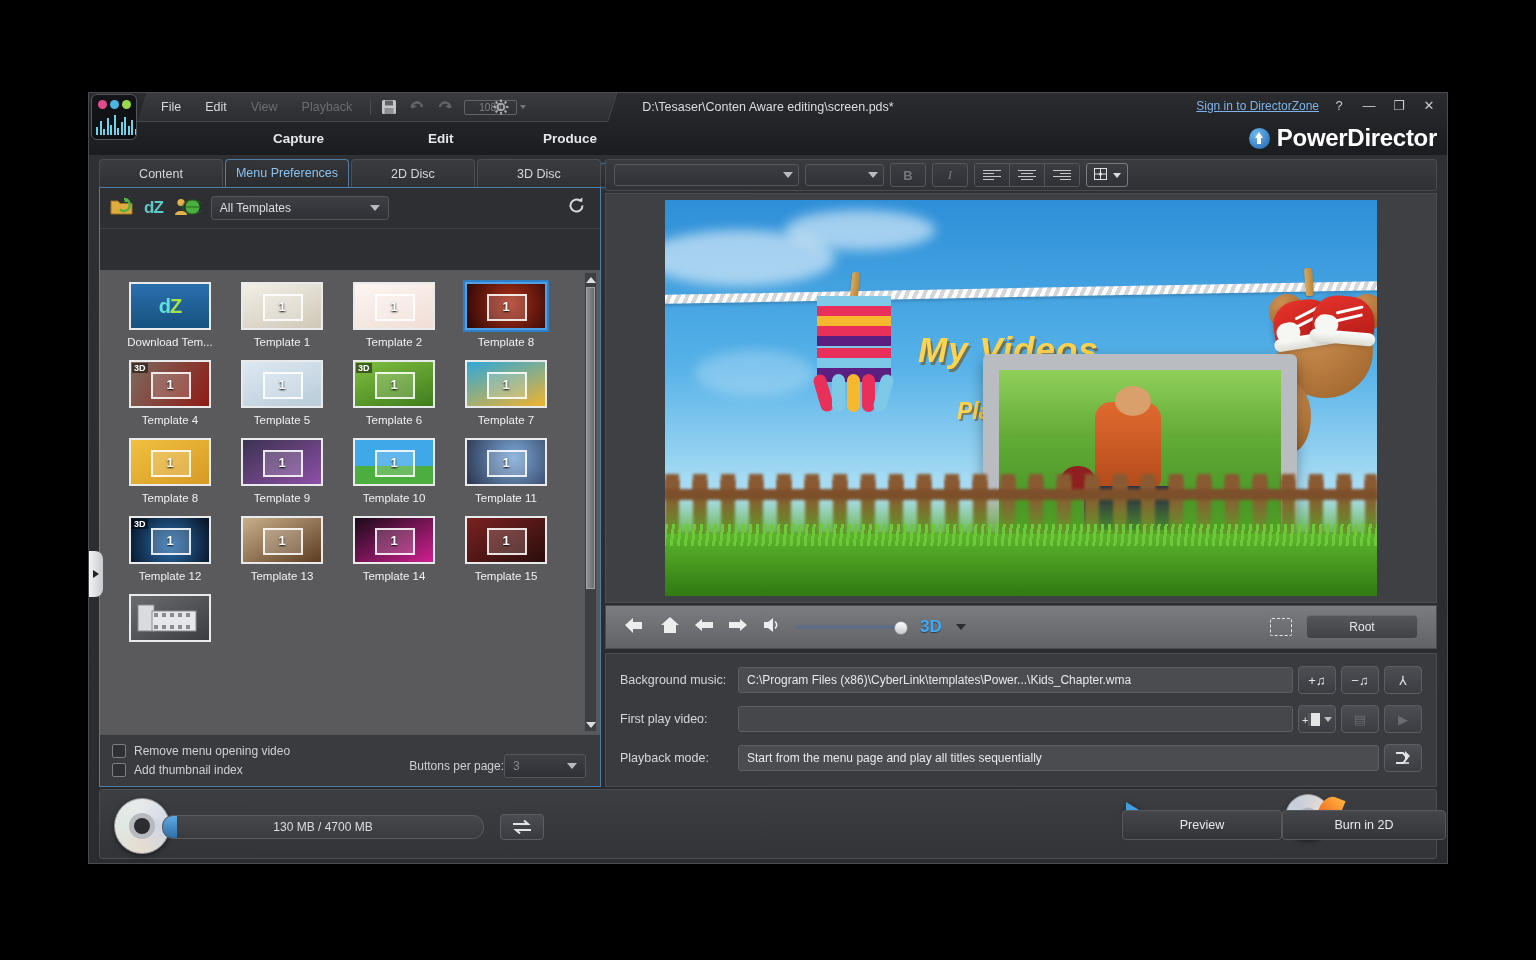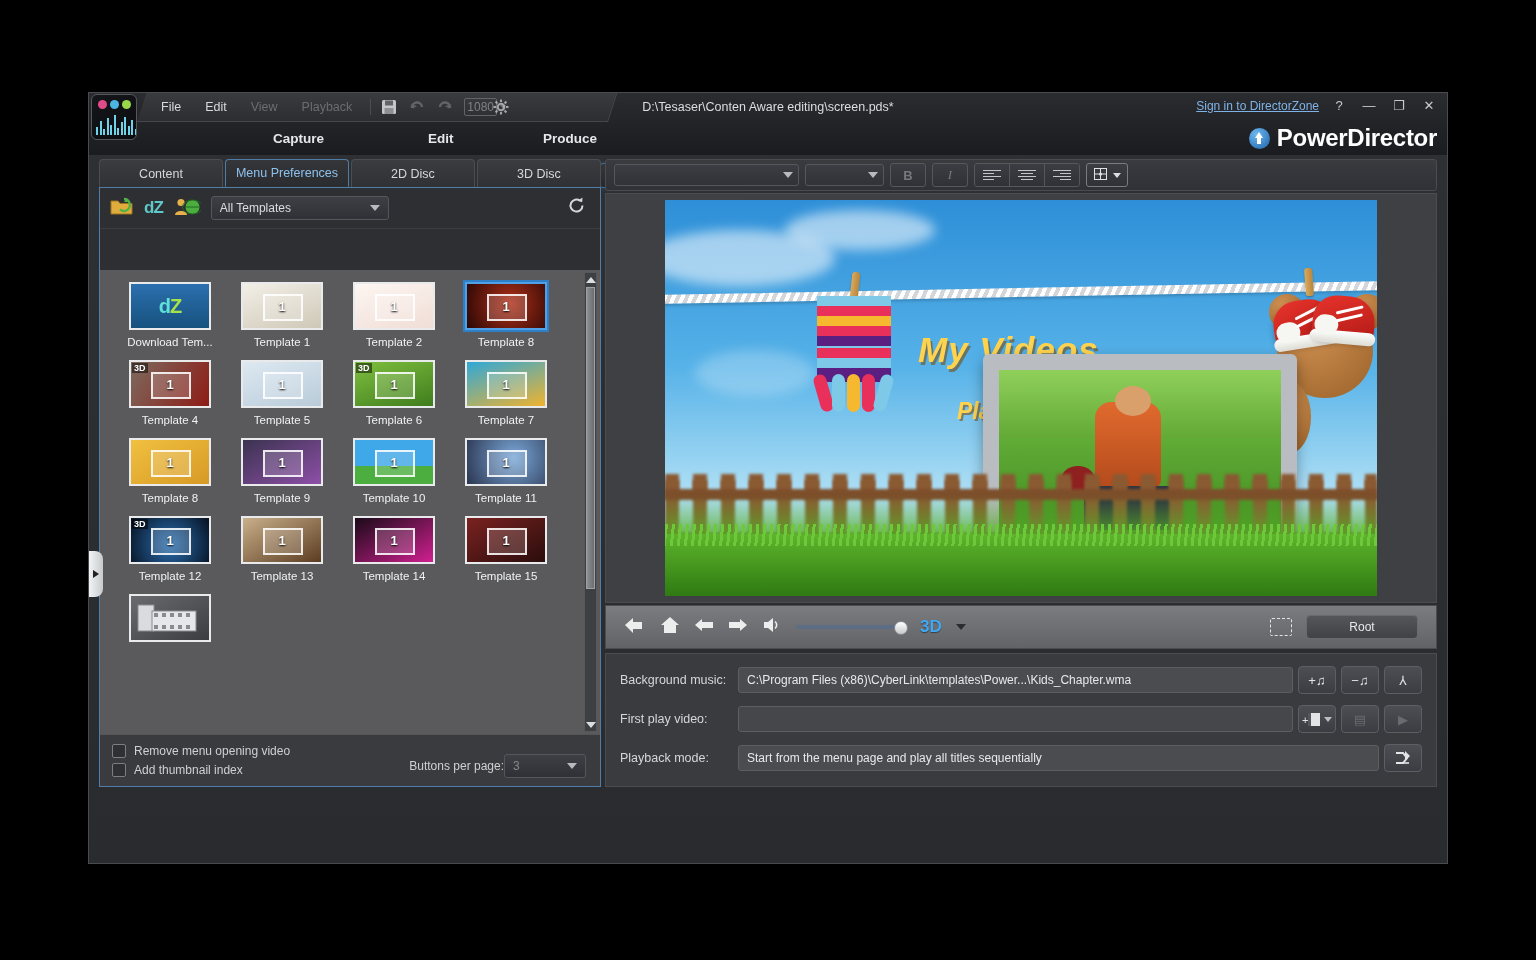--- a/index.html
+++ b/index.html
@@ -276,21 +276,21 @@
             <path d="M2.5 6.5 l2.5 4 l4 -2.5 z" fill="#6b6c70"></path>
           </svg>
       </div>
       <div class="ticon">
         <svg width="18" height="18" viewBox="0 0 18 18">
             <path d="M14 10 A5 5 0 0 0 4 9" stroke="#6b6c70" stroke-width="2.4" fill="none"></path>
             <path d="M15.5 6.5 l-2.5 4 l-4 -2.5 z" fill="#6b6c70"></path>
           </svg>
       </div>
       <div class="ticon" style="display:flex;align-items:center;">
-        <span style="border:1px solid #6b6c70;color:#8d8e92;font-size:12px;padding:1px 2px;border-radius:2px;">1080</span>
+        <span style="border:1px solid #6b6c70;color:#8d8e92;font-size:10px;padding:1px 14px;border-radius:2px;">1080</span>
         <i style="margin-left:3px;width:0;height:0;border-left:3px solid transparent;border-right:3px solid transparent;border-top:4px solid #7f8084;"></i>
       </div>
       <div class="ticon">
         <svg width="18" height="18" viewBox="0 0 18 18">
             <circle cx="9" cy="9" r="3.3" fill="none" stroke="#b8b9bd" stroke-width="2.1"></circle>
             <g stroke="#b8b9bd" stroke-width="2.1">
               <line x1="9" y1="1.5" x2="9" y2="4"></line>
               <line x1="9" y1="14" x2="9" y2="16.5"></line>
               <line x1="1.5" y1="9" x2="4" y2="9"></line>
               <line x1="14" y1="9" x2="16.5" y2="9"></line>
@@ -723,13 +723,32 @@
                 <path d="M2 3 h7 l4 5 l-4 5 H2" fill="none" stroke="#e3e4e6" stroke-width="2"></path>
                 <path d="M11 1 l5 5 l-5 5 z" fill="#e3e4e6"></path>
                 <path d="M9 13 h6" stroke="#e3e4e6" stroke-width="1.6"></path>
               </svg>
           </span>
         </div>
       </div>
     </div>
   </div>
 
+  <div class="bottom">
+    <div class="disc"></div>
+    <div class="capbar">
+      <div class="capfill"></div>
+      <span>130 MB / 4700 MB</span>
+    </div>
+    <div class="swapbtn">
+      <svg width="22" height="16" viewBox="0 0 22 16">
+          <path d="M2 5 h15 l-4 -3.5 M20 11 H5 l4 3.5" fill="none" stroke="#e3e4e6" stroke-width="2"></path>
+        </svg>
+    </div>
+
+    <div class="playtri" style="left:1026px;top:12px"></div>
+    <div class="bigbtn" style="left:1022px;width:158px">Preview</div>
+
+    <div class="burnico" style="left:1185px;top:4px"></div>
+    <div class="flame" style="left:1218px;top:6px"></div>
+    <div class="bigbtn" style="left:1182px;width:162px">Burn in 2D</div>
+  </div>
 </div>
 
 </body></html>

